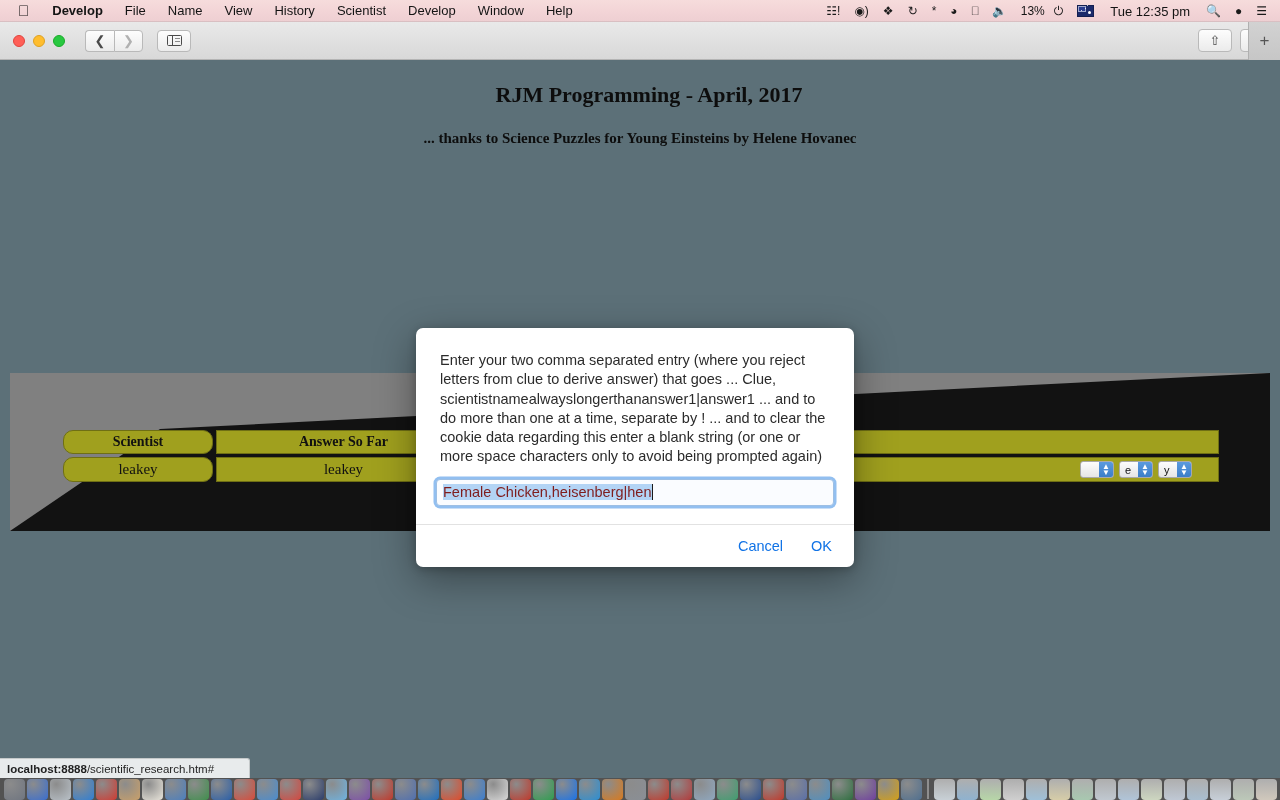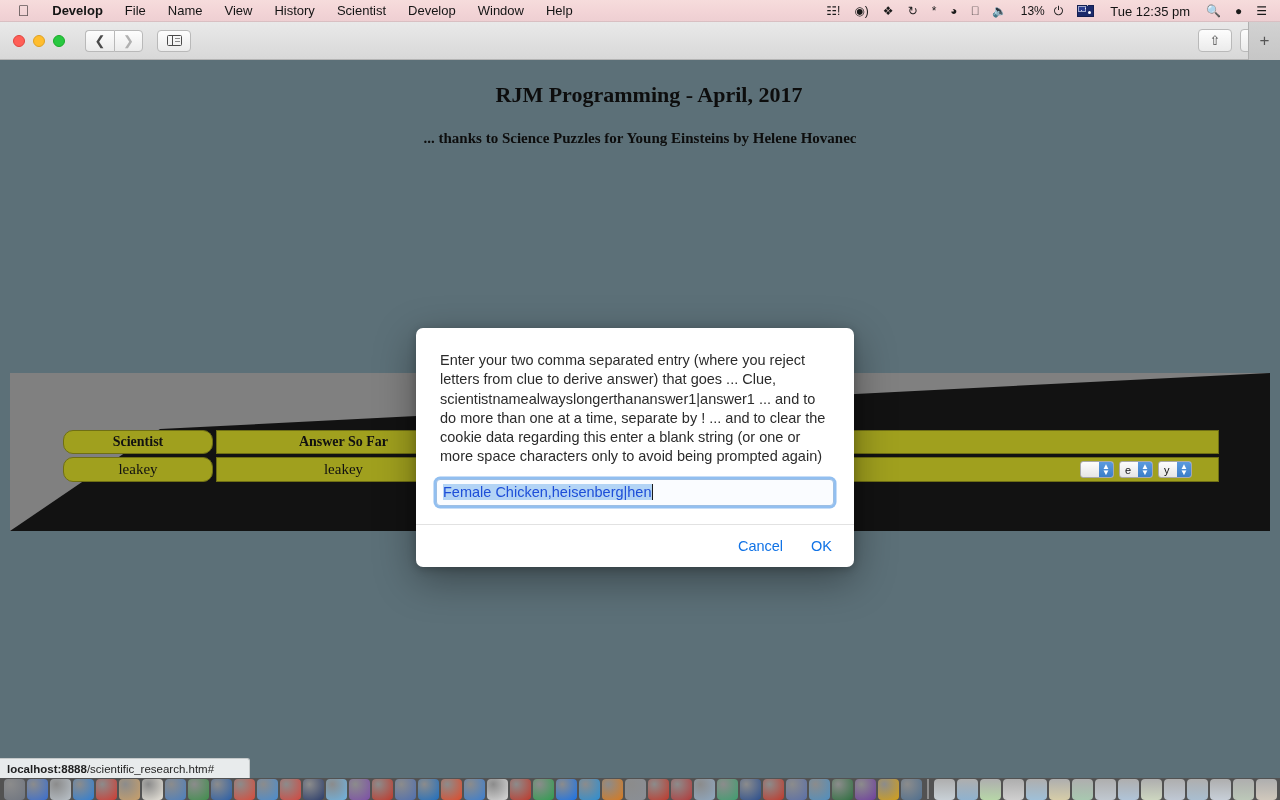--- a/index.html
+++ b/index.html
@@ -203,21 +203,21 @@
     font-family: "Liberation Sans", sans-serif;
   }
   .dlg-input-wrap { padding: 12px 20px 18px 20px; }
   .dlg-input {
     width: 100%; height: 27px; border-radius: 4px;
     border: 1px solid #9dbfe4; background: #fafcff;
     box-shadow: 0 0 0 2.5px rgba(110,170,235,.75);
     display: flex; align-items: center; padding: 0 6px;
     font-size: 14.5px; color: #1b1b1b;
   }
-  .sel-text { background: #b3d4f5; color: #1d4ed8; }
+  .sel-text { background: #b3d4f5; color: #7f1d1d; }
   .caret { display:inline-block; width:1px; height:16px; background:#1b1b1b; margin-left:0px; }
   .dlg-foot {
     border-top: 1px solid #e2e2e2; height: 43px;
     display: flex; align-items: center; justify-content: flex-end;
     padding-right: 22px; gap: 28px;
   }
   .dlg-btn { font-size: 14.5px; color: #1173e6; }
   .dlg-btn.ok { font-weight: 400; }
 
   

